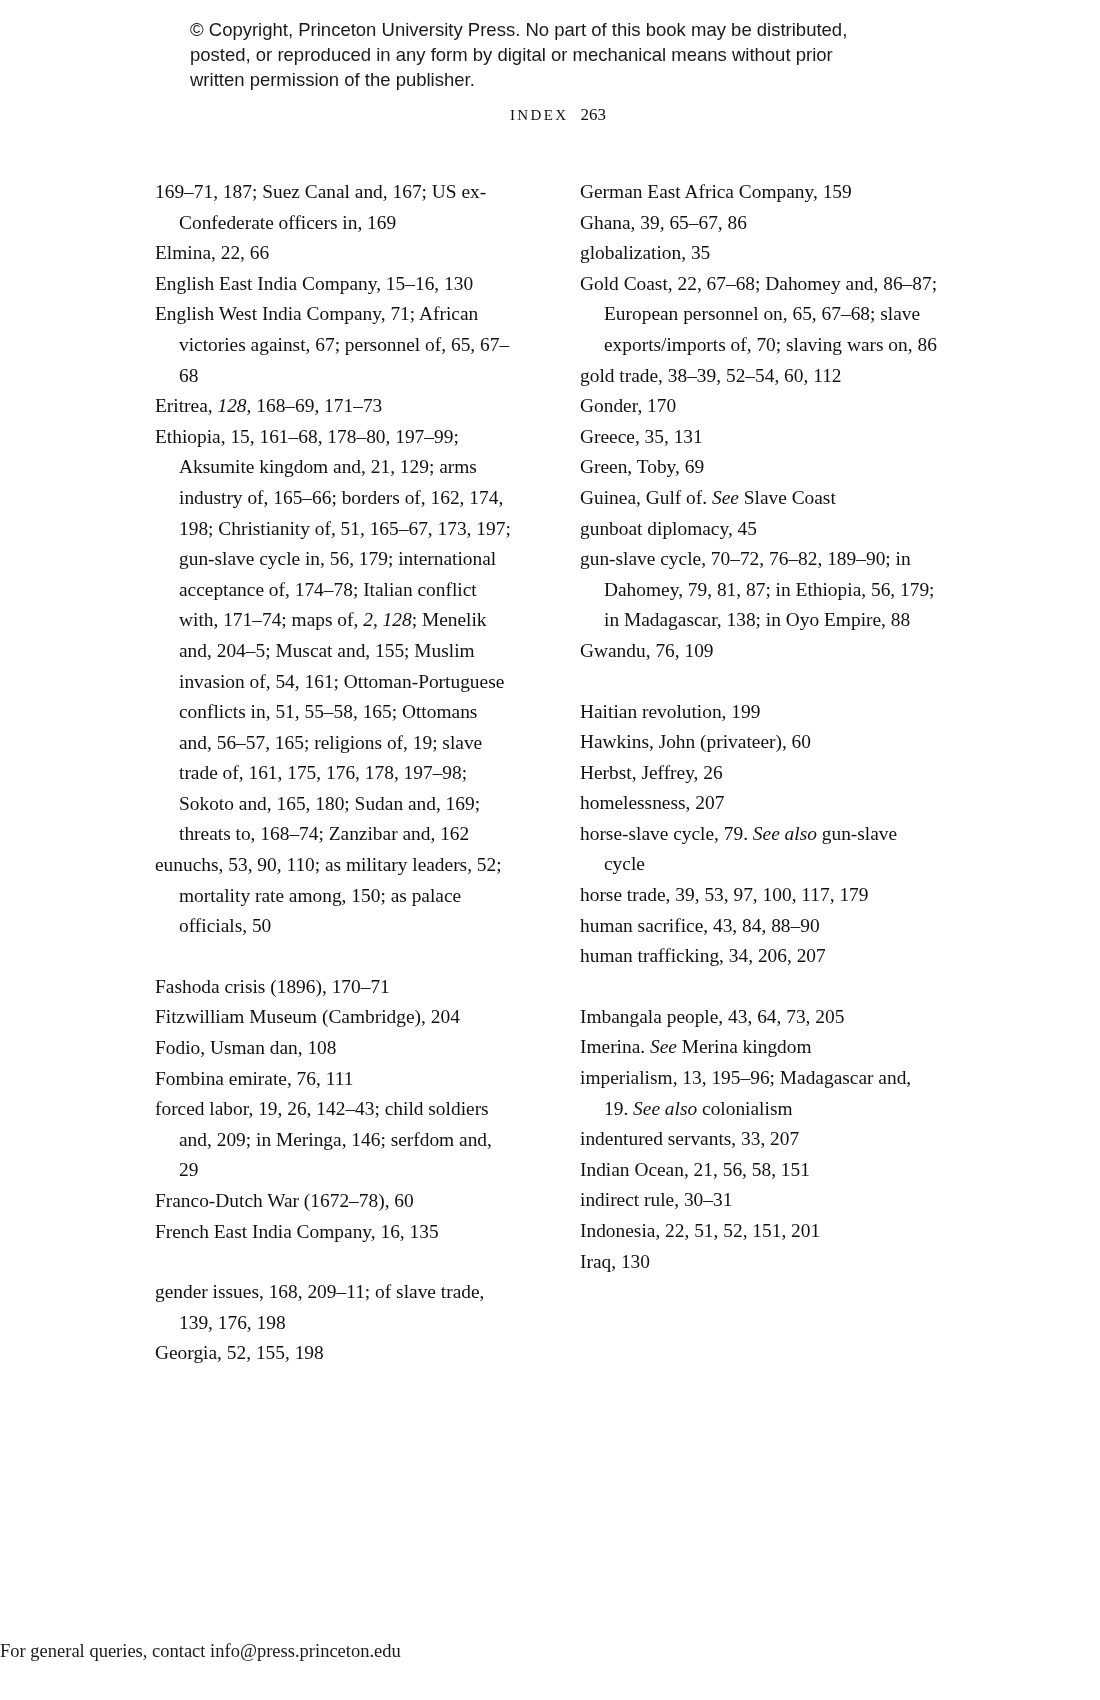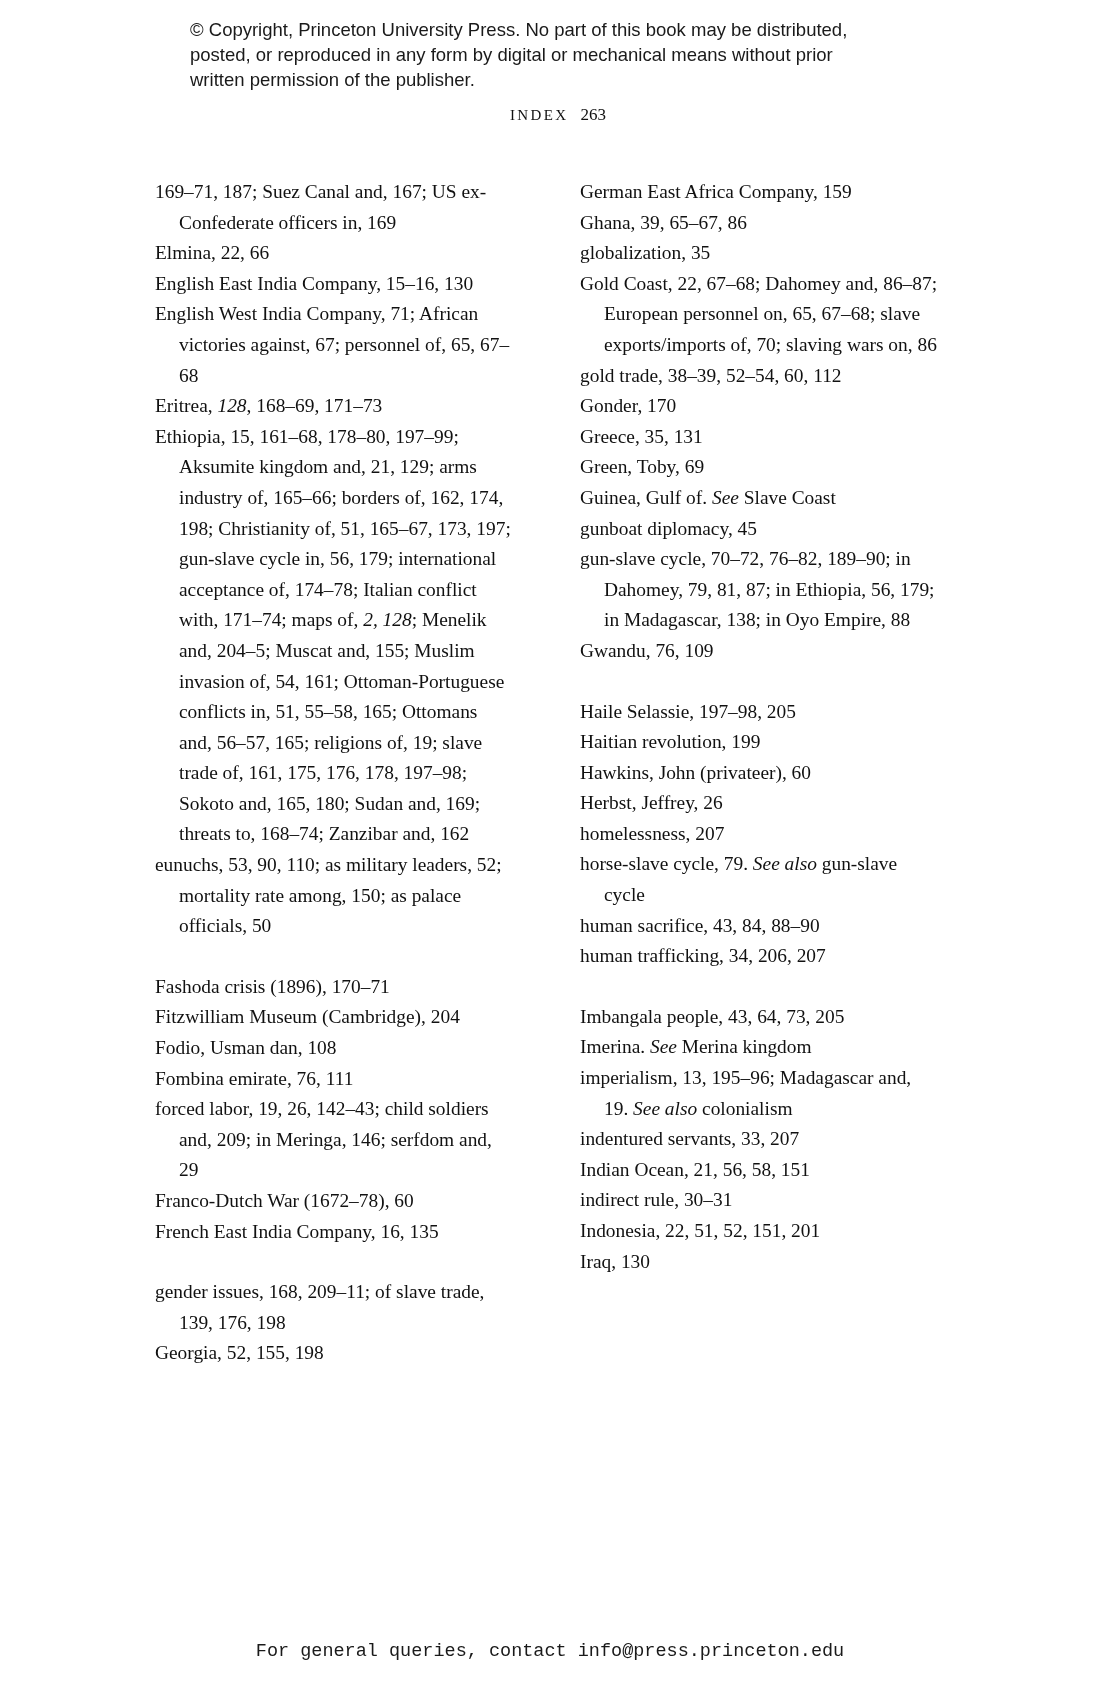--- a/index.html
+++ b/index.html
@@ -71,22 +71,22 @@
     font-family: "Liberation Serif", serif;
   }
   .gap {
     height: 30px;
   }
   .footer {
     position: absolute;
     bottom: 38px;
     left: 0;
     width: 1100px;
-    text-align: center;
-    font-family: Liberation Mono, monospace;
+    text-align: left;
+    font-family: Liberation Serif, serif;
     font-size: 18.5px;
     color: #1a1a1a;
   }
   i, em { font-style: italic; }
 </style>
 </head>
 <body>
 
 <div class="page">
 
@@ -124,26 +124,26 @@
         <p class="entry">Gold Coast, 22, 67–68; Dahomey and, 86–87; European personnel on, 65, 67–68; slave exports/imports of, 70; slaving wars on, 86</p>
         <p class="entry">gold trade, 38–39, 52–54, 60, 112</p>
         <p class="entry">Gonder, 170</p>
         <p class="entry">Greece, 35, 131</p>
         <p class="entry">Green, Toby, 69</p>
         <p class="entry">Guinea, Gulf of. <i>See</i> Slave Coast</p>
         <p class="entry">gunboat diplomacy, 45</p>
         <p class="entry">gun-slave cycle, 70–72, 76–82, 189–90; in Dahomey, 79, 81, 87; in Ethiopia, 56, 179; in Madagascar, 138; in Oyo Empire, 88</p>
         <p class="entry">Gwandu, 76, 109</p>
         <div class="gap"></div>
-        <p class="entry">Haile Selassie, 197–98, 205</p>
         <p class="entry">Haitian revolution, 199</p>
         <p class="entry">Hawkins, John (privateer), 60</p>
         <p class="entry">Herbst, Jeffrey, 26</p>
         <p class="entry">homelessness, 207</p>
         <p class="entry">horse-slave cycle, 79. <i>See also</i> gun-slave cycle</p>
+        <p class="entry">horse trade, 39, 53, 97, 100, 117, 179</p>
         <p class="entry">human sacrifice, 43, 84, 88–90</p>
         <p class="entry">human trafficking, 34, 206, 207</p>
         <div class="gap"></div>
         <p class="entry">Imbangala people, 43, 64, 73, 205</p>
         <p class="entry">Imerina. <i>See</i> Merina kingdom</p>
         <p class="entry">imperialism, 13, 195–96; Madagascar and, 19. <i>See also</i> colonialism</p>
         <p class="entry">indentured servants, 33, 207</p>
         <p class="entry">Indian Ocean, 21, 56, 58, 151</p>
         <p class="entry">indirect rule, 30–31</p>
         <p class="entry">Indonesia, 22, 51, 52, 151, 201</p>

